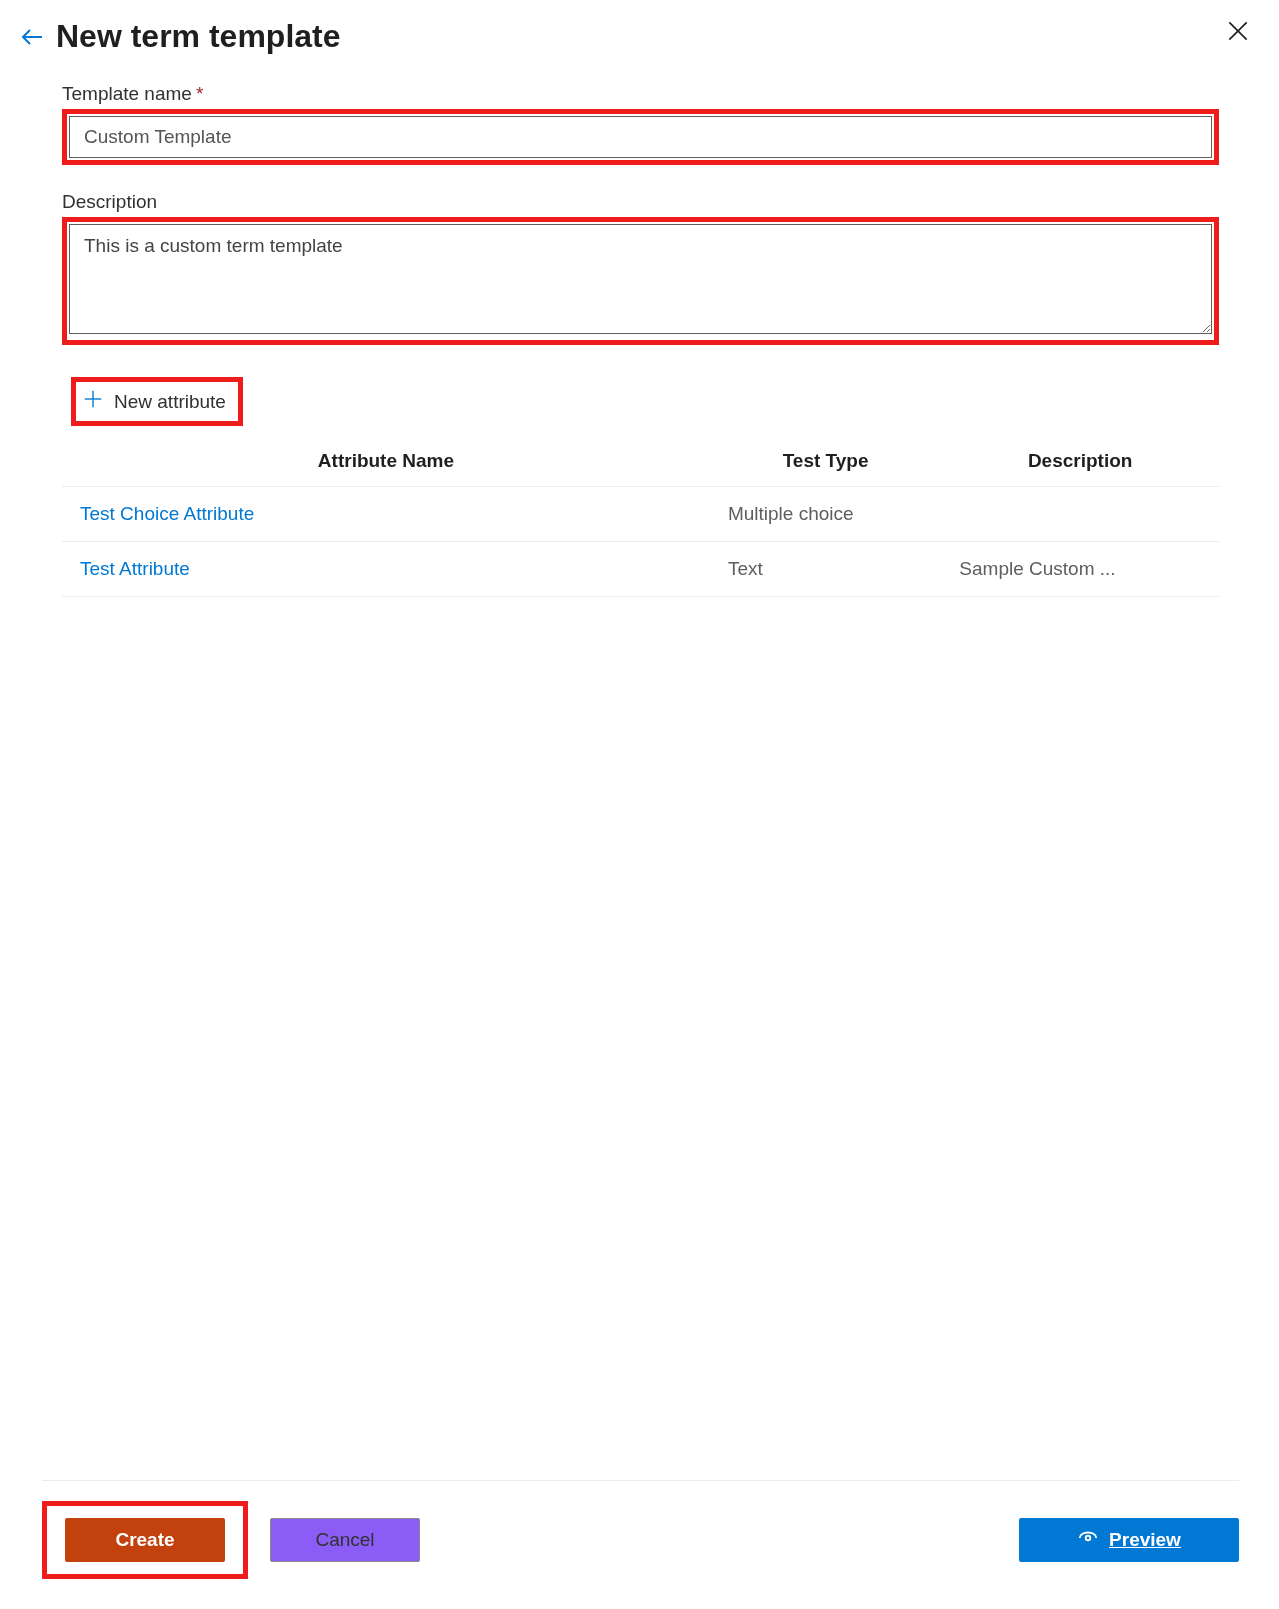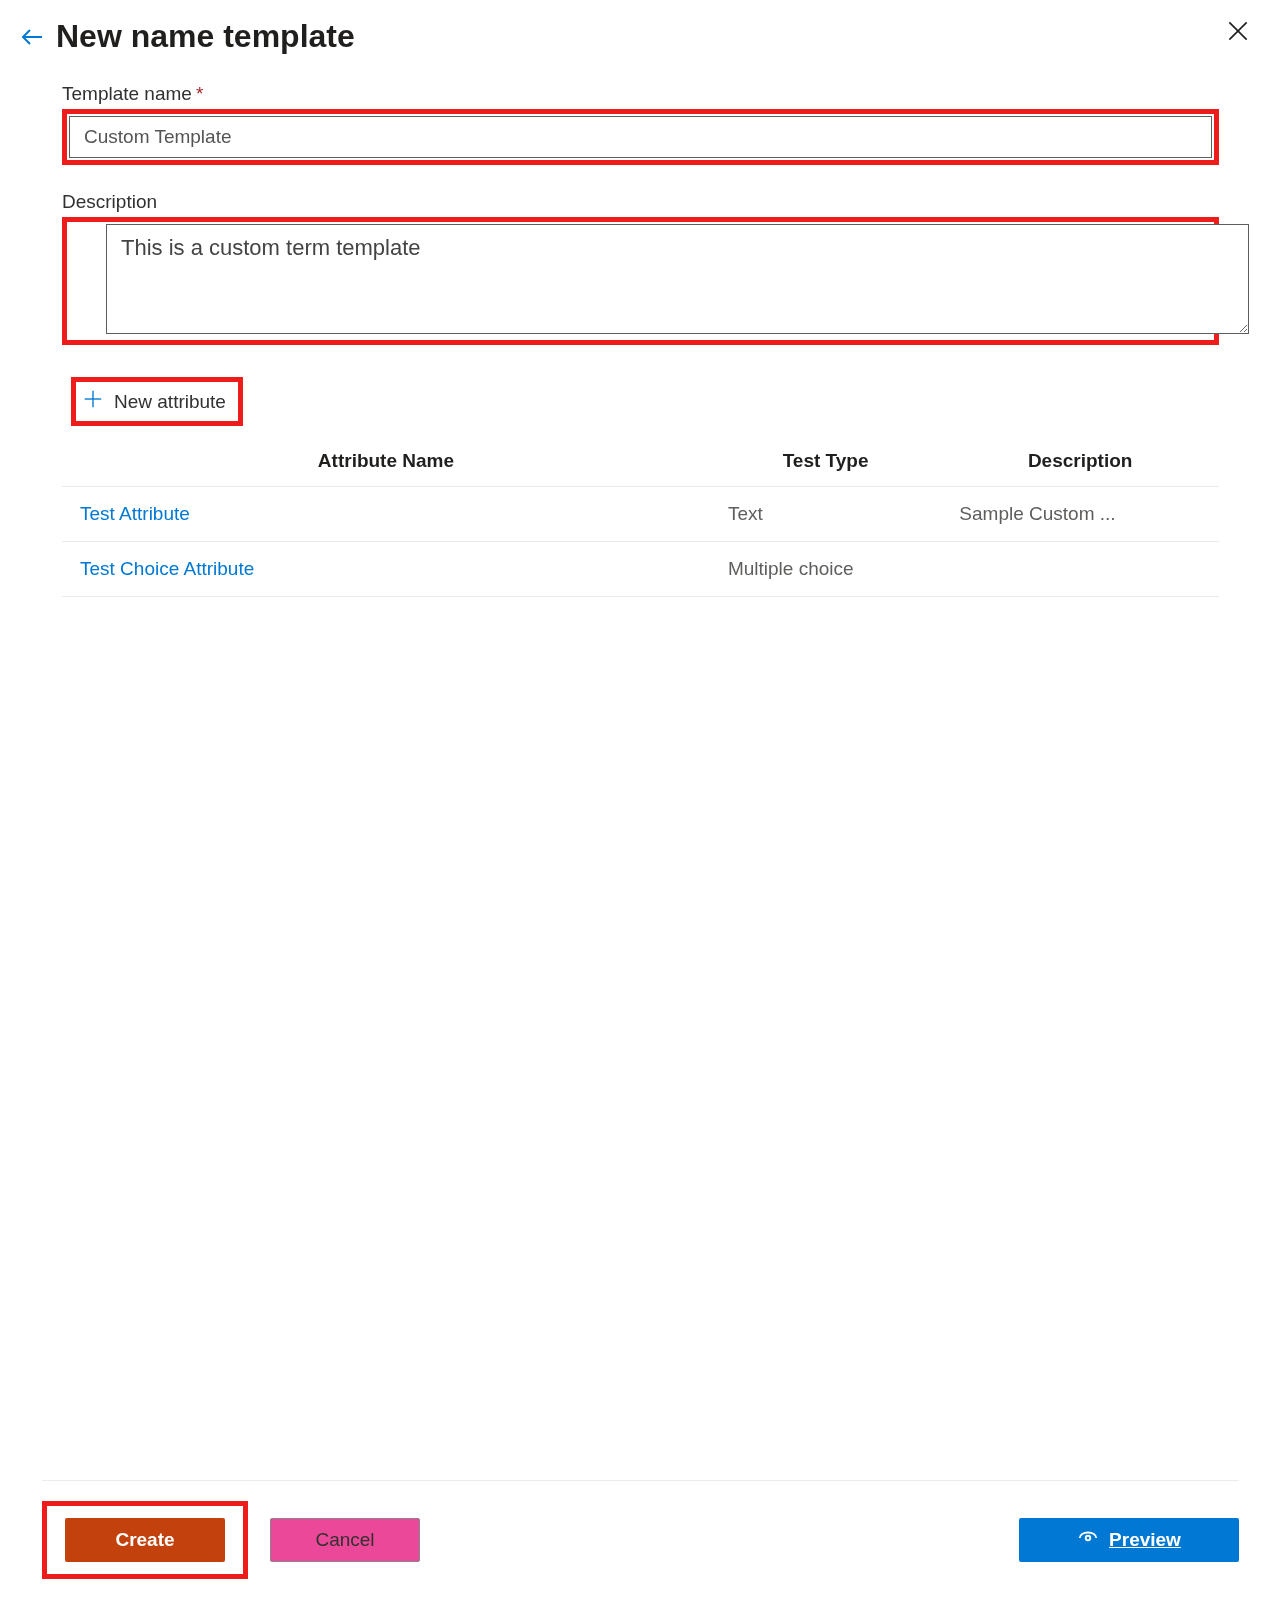--- a/index.html
+++ b/index.html
@@ -57,26 +57,25 @@
       font-size: 19px;
       font-family: inherit;
       color: #555;
       outline: none;
     }
     .textarea-input {
       width: 100%;
       height: 110px;
       border: 1px solid #605e5c;
       padding: 10px 14px;
-      font-size: 22px;
+      font-size: 19px;
       font-family: inherit;
       color: #444;
       resize: both;
       outline: none;
-      margin-left: 37px;
     }
     .attr-section { margin-top: 10px; }
     .new-attr-wrap {
       display: inline-block;
       border: 5px solid #ef1c1c;
       padding: 6px 12px 6px 6px;
       margin: 6px 0 10px 9px;
     }
     .new-attr-btn {
       display: inline-flex;
@@ -132,21 +131,21 @@
       gap: 10px;
     }
     .btn-primary {
       background: #c2410c;
       color: #fff;
       border: none;
       font-weight: 600;
       min-width: 160px;
     }
     .btn-secondary {
-      background: #ec4899;
+      background: #8b5cf6;
       color: #323130;
       border: 1px solid #8a8886;
       min-width: 150px;
     }
     .btn-preview {
       background: #0078d4;
       color: #fff;
       border: none;
       font-weight: 600;
       min-width: 220px;
@@ -161,21 +160,21 @@
 </head>
 <body>
 
 <div class="header">
   <span class="back-arrow">
     <svg width="24" height="24" viewBox="0 0 24 24" fill="none" stroke="currentColor" stroke-width="2">
       <line x1="22" y1="12" x2="3" y2="12"></line>
       <polyline points="10,5 3,12 10,19"></polyline>
     </svg>
   </span>
-  <h1>New name template</h1>
+  <h1>New term template</h1>
 </div>
 
 <span class="close-btn">
   <svg width="26" height="26" viewBox="0 0 24 24" fill="none" stroke="currentColor" stroke-width="1.5">
     <line x1="4" y1="4" x2="20" y2="20"></line>
     <line x1="20" y1="4" x2="4" y2="20"></line>
   </svg>
 </span>
 
 <div class="form-area">
@@ -213,28 +212,28 @@
     <table class="attr-table">
       <thead>
         <tr>
           <th class="col-name">Attribute Name</th>
           <th class="col-type">Test Type</th>
           <th class="col-desc">Description</th>
         </tr>
       </thead>
       <tbody>
         <tr>
+          <td class="col-name"><span class="link">Test Choice Attribute</span></td>
+          <td class="col-type">Multiple choice</td>
+          <td class="col-desc"></td>
+        </tr>
+        <tr>
           <td class="col-name"><span class="link">Test Attribute</span></td>
           <td class="col-type">Text</td>
           <td class="col-desc">Sample Custom ...</td>
-        </tr>
-        <tr>
-          <td class="col-name"><span class="link">Test Choice Attribute</span></td>
-          <td class="col-type">Multiple choice</td>
-          <td class="col-desc"></td>
         </tr>
       </tbody>
     </table>
   </div>
 
 </div>
 
 <div class="footer">
   <div class="create-wrap">
     <button class="btn btn-primary">Create</button>

